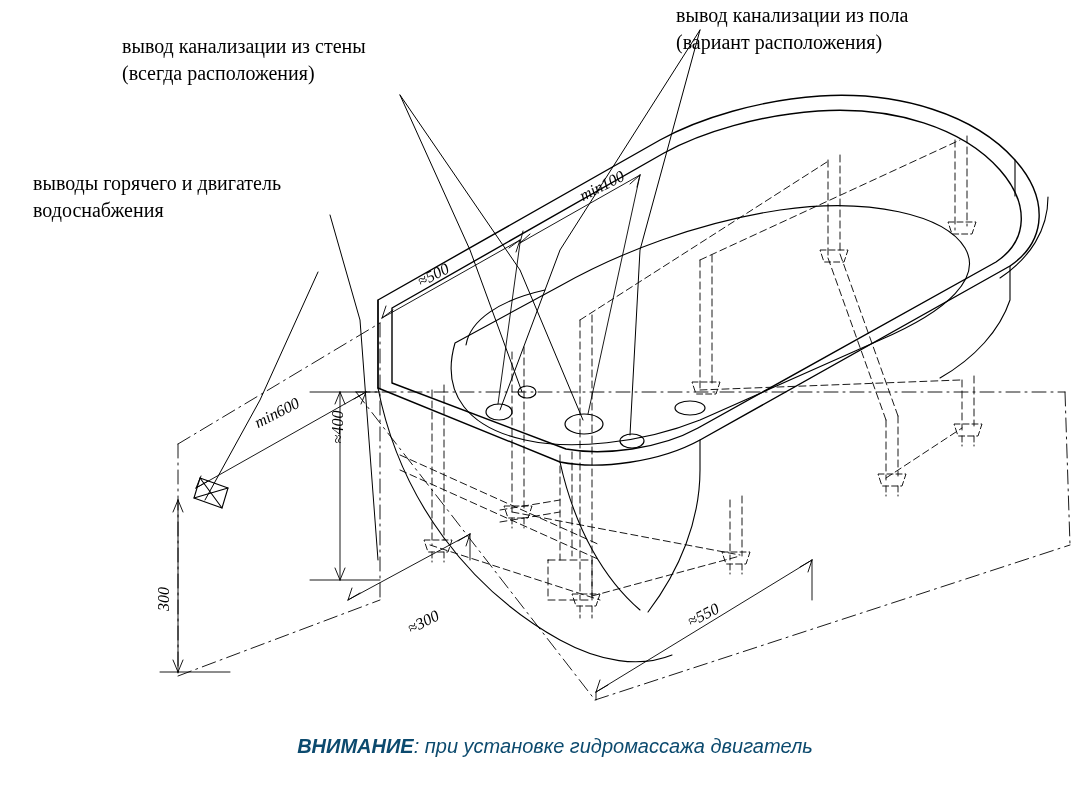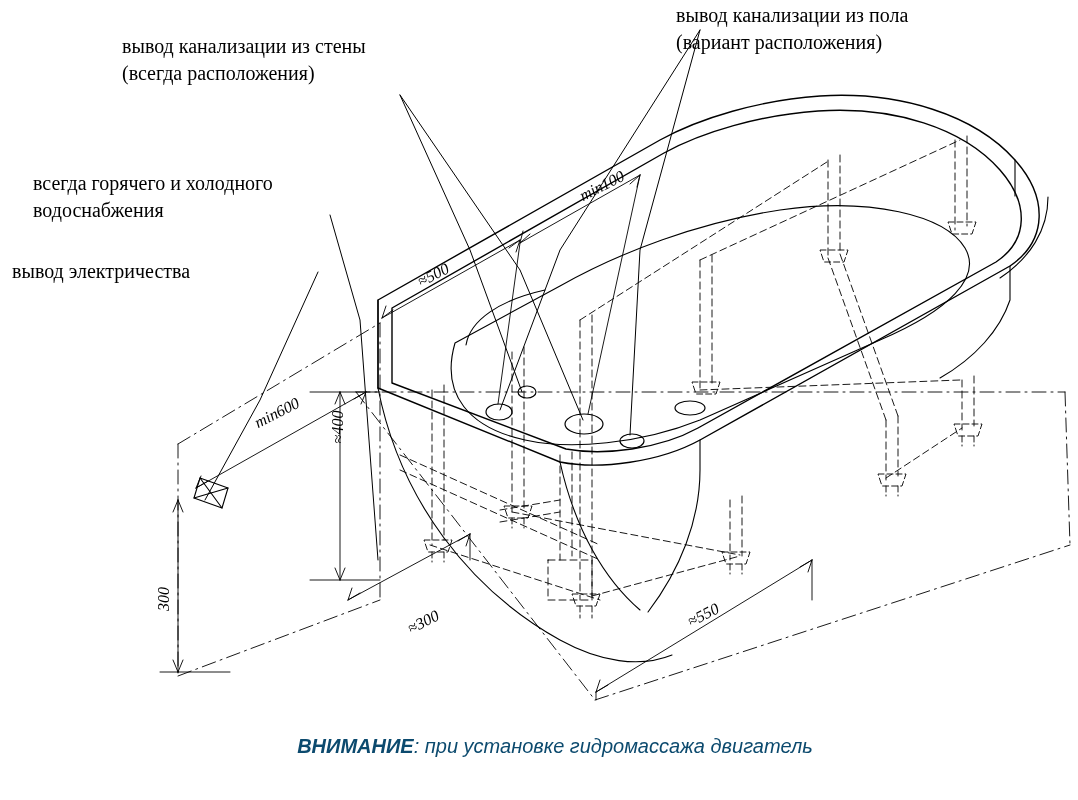--- a/index.html
+++ b/index.html
@@ -254,23 +254,22 @@
         <path d="M 596 692 L 596 700"></path>
       </g>
 
     </g>
   </svg>
 
   <div class="callout" style="left:676px; top:2px;">вывод канализации из пола
 (вариант расположения)</div>
   <div class="callout" style="left:122px; top:33px;">вывод канализации из стены
 (всегда расположения)</div>
-  <div class="callout" style="left:33px; top:170px;">всегда горячего и холодного
+  <div class="callout" style="left:33px; top:170px;">выводы горячего и двигатель
 водоснабжения</div>
-  <div class="callout" style="left:12px; top:258px;">вывод электричества</div>
 
   <div class="dim-label" style="left:578px; top:177px; transform:rotate(-27deg);">min100</div>
   <div class="dim-label" style="left:417px; top:266px; transform:rotate(-27deg);">≈500</div>
   <div class="dim-label" style="left:253px; top:404px; transform:rotate(-27deg);">min600</div>
   <div class="dim-label" style="left:322px; top:418px; transform:rotate(-90deg);">≈400</div>
   <div class="dim-label" style="left:152px; top:590px; transform:rotate(-90deg);">300</div>
   <div class="dim-label" style="left:407px; top:613px; transform:rotate(-27deg);">≈300</div>
   <div class="dim-label" style="left:687px; top:606px; transform:rotate(-27deg);">≈550</div>
 
   <div class="note">

